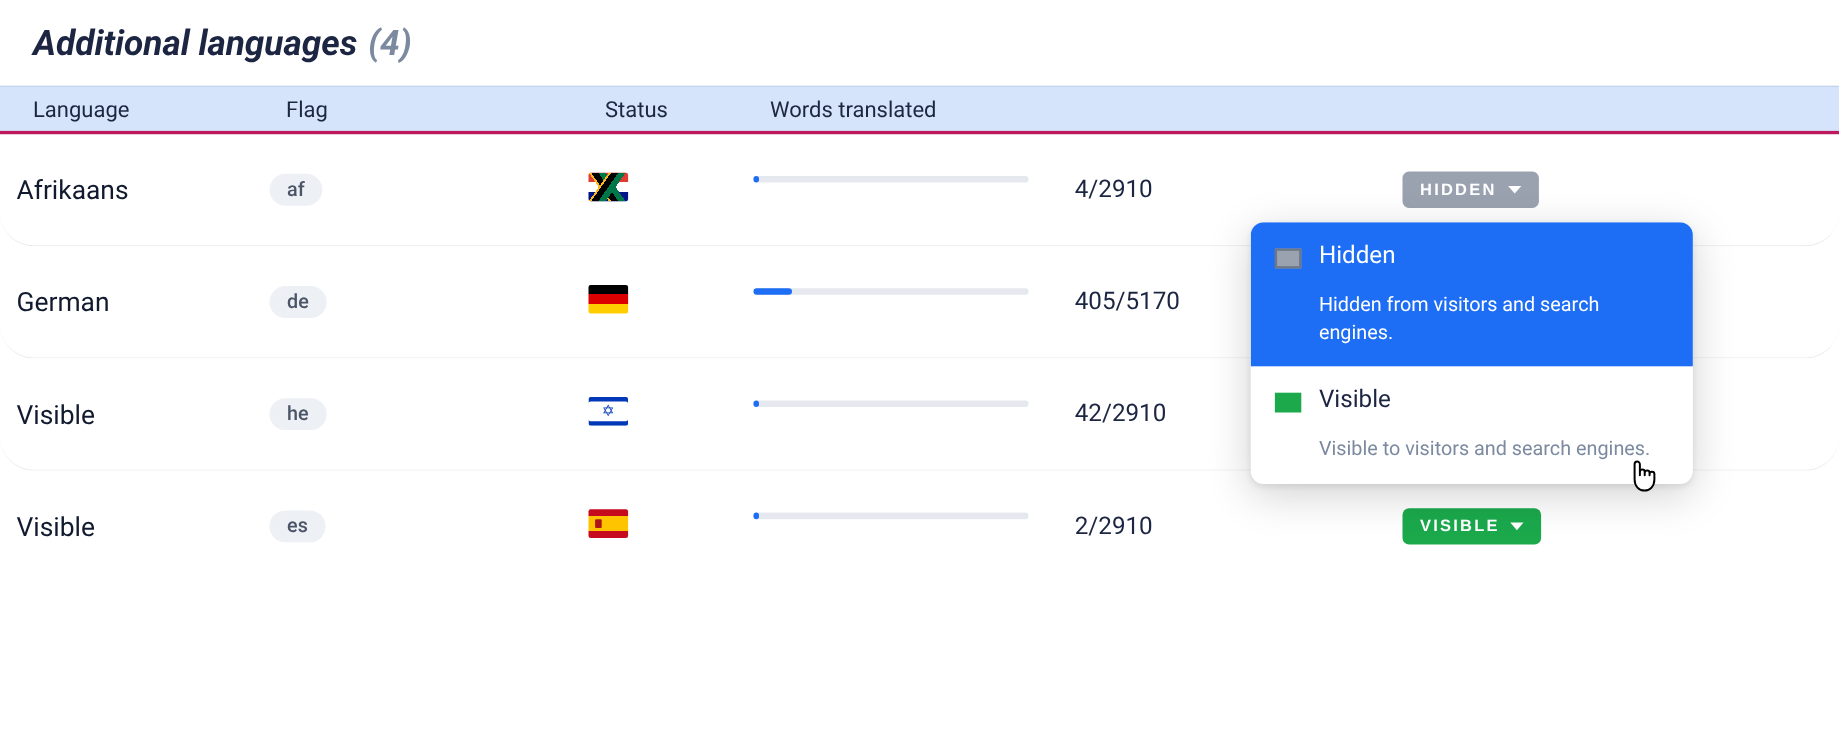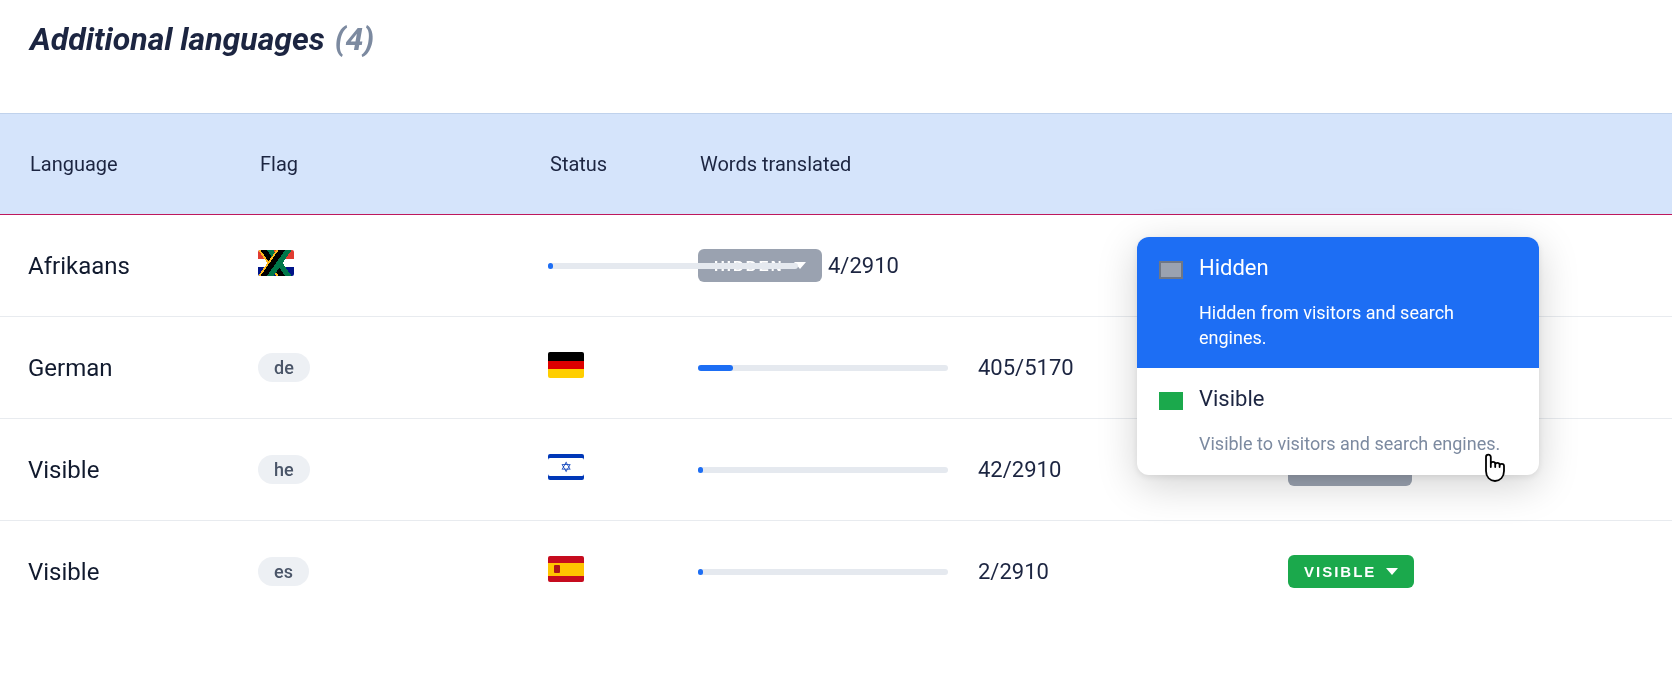--- a/index.html
+++ b/index.html
@@ -23,59 +23,59 @@
     font-weight:700;
     color:#7c8aa0;
     margin-left:6px;
   }
   .header-row {
     display:grid;
     grid-template-columns: 230px 290px 150px 590px 1fr;
     align-items:center;
     background:#d5e4fb;
     border-top:1px solid #c0d2ec;
-    border-bottom:1px solid #be185d;
-    padding:38px 30px;
+    border-bottom:3px solid #be185d;
+    padding:8px 30px;
     font-size:20px;
     color:#1c2541;
     font-weight:400;
-    margin-top:35px;
   }
   .header-cell { display:flex; align-items:center; gap:10px; }
   .info-icon {
     width:22px; height:22px; border:2px solid #2563eb; border-radius:50%;
     display:flex;align-items:center;justify-content:center;
     color:#2563eb; font-family:Georgia,serif; font-style:italic; font-weight:bold;
     font-size:14px; line-height:1;
   }
   .row {
     display:grid;
     grid-template-columns: 230px 290px 150px 590px 1fr;
     align-items:center;
-    padding:34px 28px;
+    padding:34px 15px;
     border-bottom:1px solid #e8ebef;
     font-size:22px;
     position:relative;
+    border-radius:31px;
   }
   .row:last-child { border-bottom:none; }
   .lang-name { font-size:24px; color:#111a2e; }
   .code-pill {
     display:inline-block;
     background:#edf0f4;
     color:#4a5568;
     border-radius:999px;
     padding:4px 16px;
     font-size:18px;
     font-weight:500;
   }
   .flag {
     width:36px; height:26px; display:inline-block; border-radius:2px;
     background-size:cover; background-position:center;
   }
-  .words-cell { display:flex; align-items:center; gap:30px; }
+  .words-cell { display:flex; align-items:flex-start; gap:42px; }
   .progress-wrap { position:relative; flex:0 0 250px; height:6px; background:#e5e9ef; border-radius:3px; }
   .progress-fill { position:absolute; left:0; top:0; bottom:0; background:#1d6ef4; border-radius:3px; min-width:5px; }
   .words-text { font-size:22px; color:#1c2541; }
   .status-cell { display:flex; justify-content:flex-start; }
   .status-btn {
     display:inline-flex; align-items:center; gap:10px;
     border:none; border-radius:6px; padding:8px 16px;
     font-size:15px; font-weight:700; letter-spacing:2px; cursor:pointer;
     color:#fff;
   }
@@ -158,20 +158,21 @@
     <div class="header-row">
       <div class="header-cell">Language</div>
       <div class="header-cell">Flag</div>
       <div class="header-cell">Status</div>
       <div class="header-cell">Words translated</div>
     </div>
 
     <div id="rows">
         <div class="row">
           <div class="lang-name">Afrikaans</div>
+          <div><span class="code-pill">af</span></div>
           <div><span class="flag flag-za"></span></div>
           <div class="words-cell">
             <div class="progress-wrap">
               <div class="progress-fill" style="width:2%"></div>
             </div>
             <span class="words-text">4/2910</span>
           </div>
           <div class="status-cell">
             <button class="status-btn status-hidden">
               <span>HIDDEN</span>

